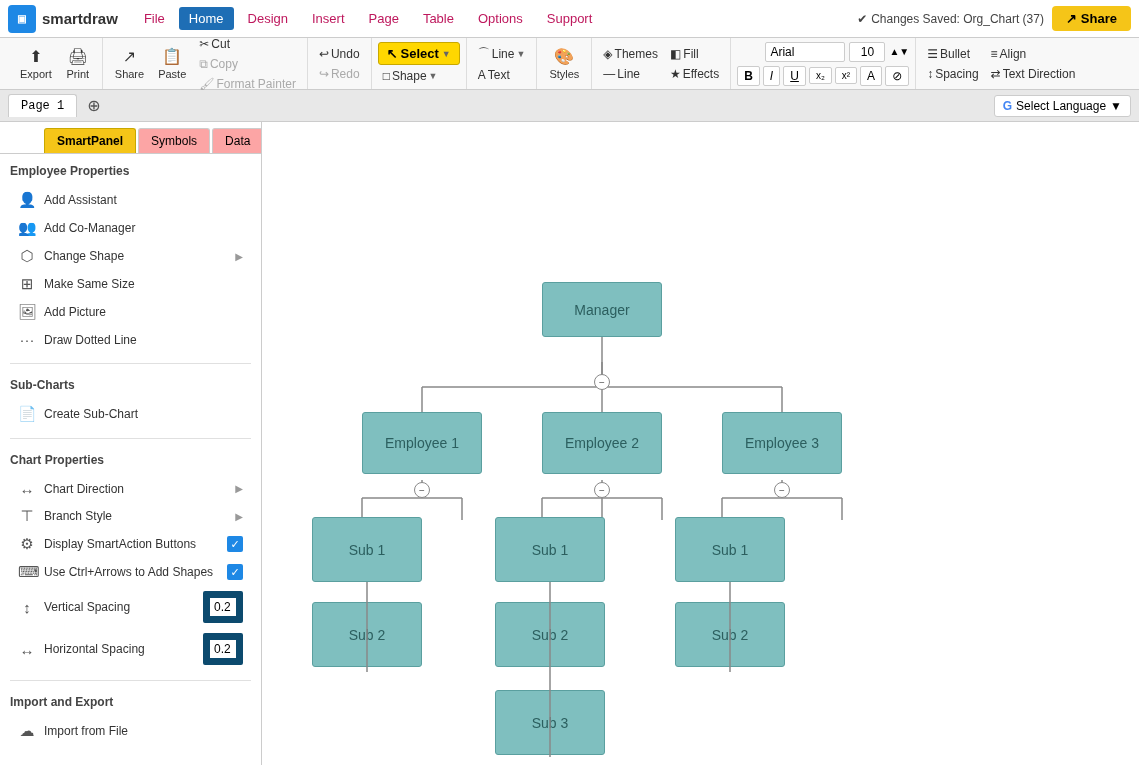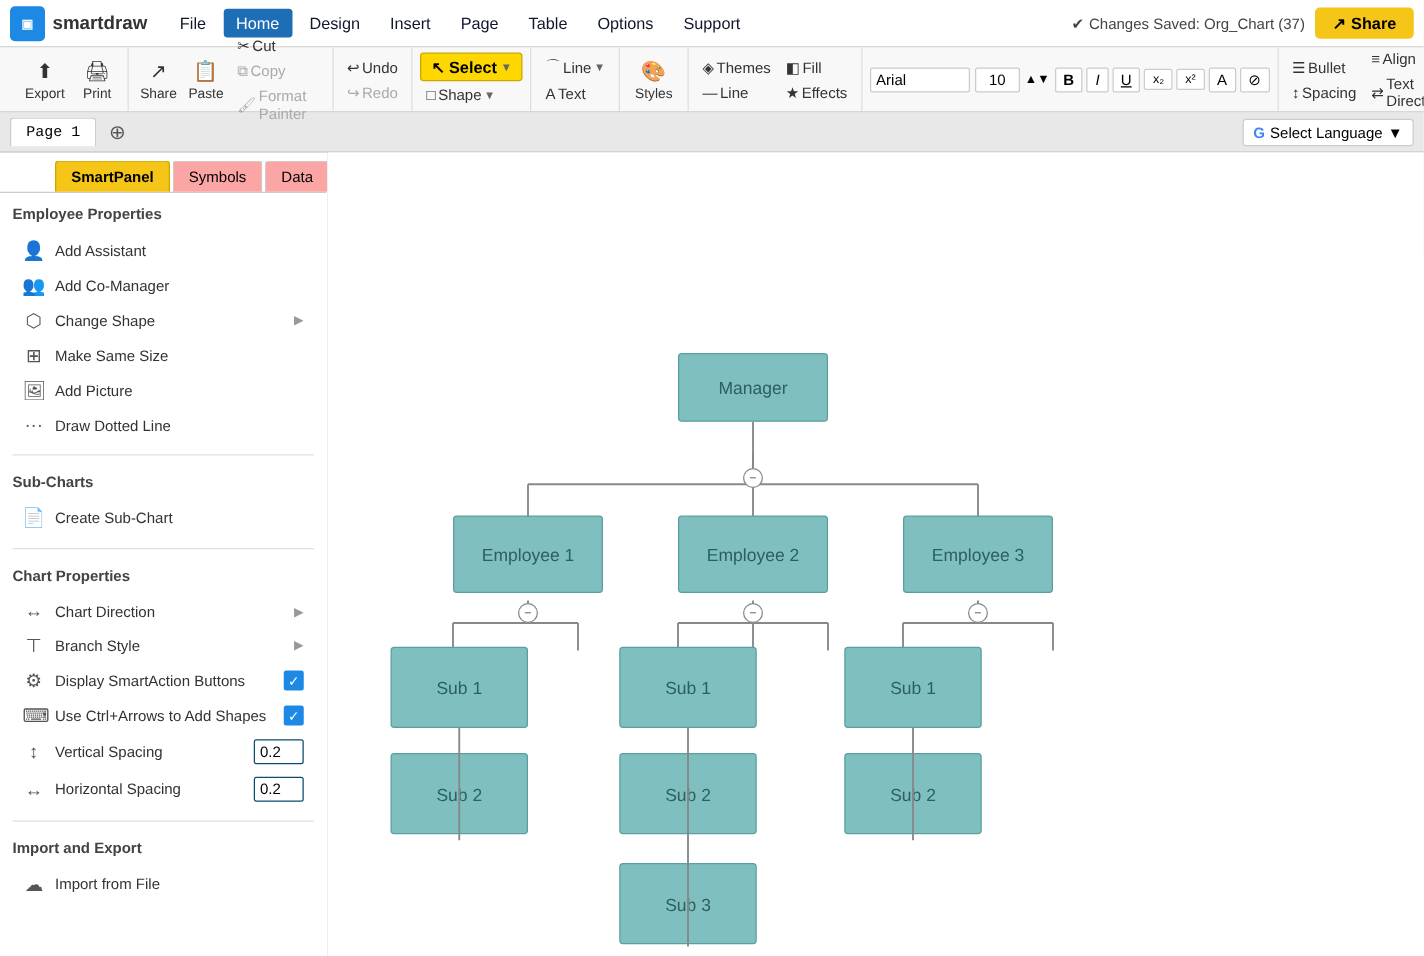--- a/index.html
+++ b/index.html
@@ -3,21 +3,21 @@
   <meta charset="utf-8">
   <style>
     * { box-sizing: border-box; margin: 0; padding: 0; }
     body { font-family: Arial, sans-serif; font-size: 13px; background: #f0f0f0; overflow: hidden; width: 1139px; height: 765px; }
 
     
     #topbar { display: flex; align-items: center; background: #fff; border-bottom: 1px solid #ccc; height: 38px; padding: 0 8px; gap: 16px; }
     #logo { display: flex; align-items: center; gap: 6px; font-weight: bold; font-size: 15px; color: #333; }
     #logo-icon { width: 28px; height: 28px; background: #1e88e5; border-radius: 4px; display: flex; align-items: center; justify-content: center; color: white; font-size: 10px; font-weight: bold; }
     .nav-menu { display: flex; gap: 4px; }
-    .nav-item { padding: 4px 10px; border-radius: 3px; cursor: pointer; font-size: 13px; color: #0f172a; }
+    .nav-item { padding: 4px 10px; border-radius: 3px; cursor: pointer; font-size: 13px; color: #be185d; }
     .nav-item.active { background: #1e6eb5; color: white; }
     .top-right { margin-left: auto; display: flex; align-items: center; gap: 8px; }
     .changes-saved { display: flex; align-items: center; gap: 4px; font-size: 12px; color: #444; }
     .share-btn { background: #f5c518; border: none; padding: 5px 14px; border-radius: 4px; font-weight: bold; cursor: pointer; font-size: 13px; display: flex; align-items: center; gap: 4px; }
 
     
     #toolbar { display: flex; align-items: center; background: #f8f8f8; border-bottom: 1px solid #ccc; height: 52px; padding: 0 8px; gap: 0; }
     .toolbar-group { display: flex; align-items: center; gap: 2px; padding: 0 6px; border-right: 1px solid #ddd; height: 100%; }
     .toolbar-group:last-child { border-right: none; }
     .tb-btn { display: flex; flex-direction: column; align-items: center; justify-content: center; padding: 3px 6px; cursor: pointer; border-radius: 3px; font-size: 11px; color: #333; gap: 2px; min-width: 36px; }
@@ -46,21 +46,21 @@
     .panel-tab { padding: 5px 12px; border: 1px solid #ccc; border-bottom: none; border-radius: 3px 3px 0 0; cursor: pointer; font-size: 12px; background: #fca5a5; }
     .panel-tab.active { background: #f5c518; font-weight: bold; border-color: #c8a800; margin-left: 38px; }
     .panel-close { margin-left: auto; background: none; border: none; cursor: pointer; font-size: 14px; color: #666; padding: 2px 5px; }
     .panel-section { padding: 10px 10px 6px; }
     .section-title { font-size: 12px; font-weight: bold; color: #444; margin-bottom: 8px; }
     .panel-item { display: flex; align-items: center; gap: 8px; padding: 5px 8px; cursor: pointer; border-radius: 3px; font-size: 12px; color: #333; }
     .panel-item-icon { font-size: 15px; color: #555; width: 18px; text-align: center; }
     .panel-item-arrow { margin-left: auto; font-size: 10px; color: #999; }
     .panel-divider { border: none; border-top: 1px solid #e0e0e0; margin: 4px 10px; }
     .panel-item-row { display: flex; align-items: center; gap: 8px; padding: 5px 8px; font-size: 12px; color: #333; }
-    .spacing-input { width: 40px; border: 1px solid #0c4a6e; border-radius: 2px; padding: 2px 4px; font-size: 12px; margin-left: auto; }
+    .spacing-input { width: 40px; border: 7px solid #0c4a6e; border-radius: 2px; padding: 2px 4px; font-size: 12px; margin-left: auto; }
     .checkbox-blue { width: 16px; height: 16px; background: #1e88e5; border-radius: 2px; display: flex; align-items: center; justify-content: center; margin-left: auto; }
     .checkbox-blue::after { content: '✓'; color: white; font-size: 11px; }
 
     
     #canvas { flex: 1; background: #fff; overflow: hidden; position: relative; }
     #canvas-inner { position: absolute; top: 0; left: 0; right: 0; bottom: 0; overflow: auto; }
 
     
     .org-node { background: #7fbfbf; border: 1px solid #5a9f9f; border-radius: 3px; display: flex; align-items: center; justify-content: center; font-size: 14px; color: #2c5f5f; font-weight: normal; cursor: pointer; position: absolute; }
 
@@ -209,21 +209,21 @@
         <span>Fill</span>
       </div>
       <div class="tb-btn-row">
         <span>★</span>
         <span>Effects</span>
       </div>
     </div>
   </div>
 
   <div class="toolbar-group">
-    <div style="display:flex;flex-direction:row;gap:4px;align-items:flex-end;">
+    <div style="display:flex;flex-direction:column;gap:4px;align-items:flex-end;">
       <div style="display:flex;align-items:center;gap:4px;">
         <input class="font-name-input" value="Arial" style="">
         <input class="font-size-input" value="10" style="">
         <span style="font-size:10px;cursor:pointer;">▲▼</span>
       </div>
       <div style="display:flex;align-items:center;gap:3px;">
         <button class="fmt-btn"><b>B</b></button>
         <button class="fmt-btn"><i>I</i></button>
         <button class="fmt-btn"><u>U</u></button>
         <button class="fmt-btn" style="font-size:10px;">x₂</button>

